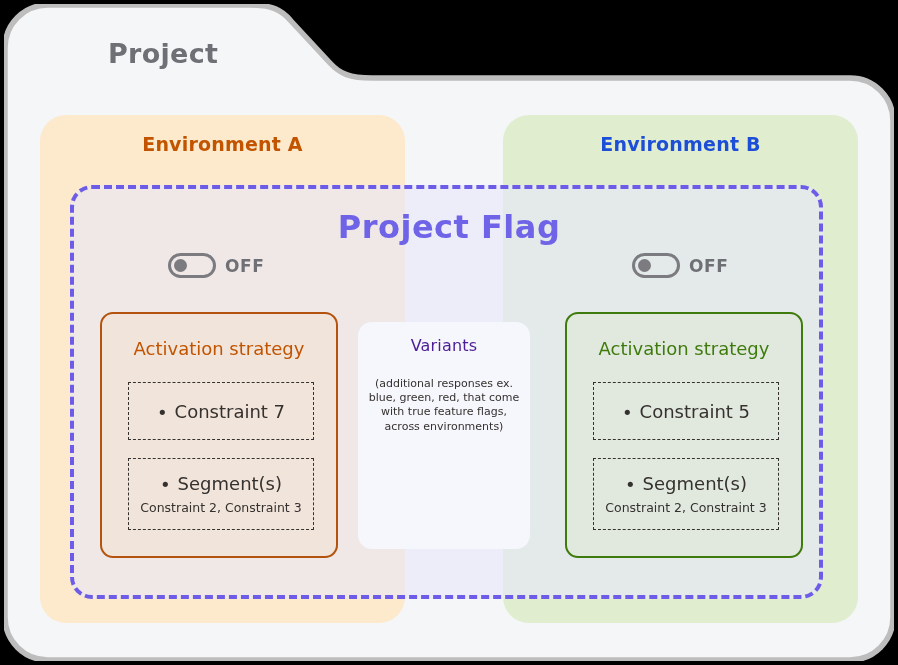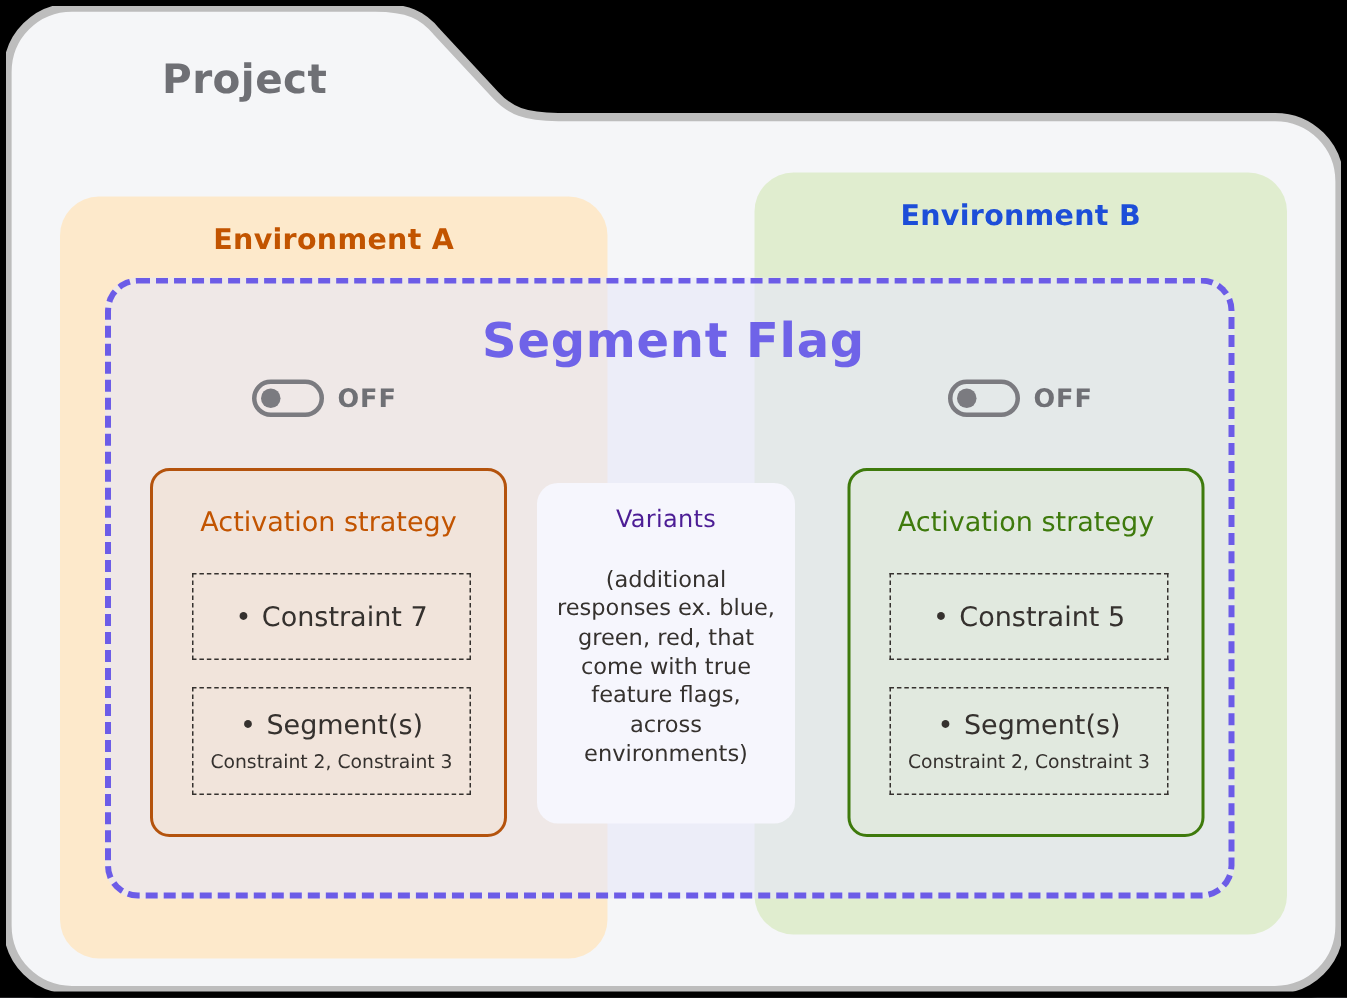--- a/index.html
+++ b/index.html
@@ -51,21 +51,20 @@
   .env {
     position: absolute;
     border-radius: 26px;
   }
   .env-a {
     left: 40px;
     top: 115px;
     width: 365px;
     height: 508px;
     background: #fde9cb;
-    margin-top: 16px;
   }
   .env-b {
     left: 503px;
     top: 115px;
     width: 355px;
     height: 508px;
     background: #e0edcf;
   }
   .env-title {
     position: absolute;
@@ -227,21 +226,21 @@
     text-align: center;
   }
   .variants-title {
     font-size: 16px;
     font-weight: normal;
     color: #4c1d95;
     letter-spacing: 0.2px;
   }
   .variants-body {
     margin-top: 22px;
-    font-size: 15px;
+    font-size: 11px;
     line-height: 1.29;
     color: #35312e;
   }
 </style>
 </head>
 <body>
 
 <div id="stage">
 
   <div class="project-folder">
@@ -267,21 +266,21 @@
   <div class="env env-a">
     <div class="env-title">Environment A</div>
   </div>
 
   <div class="env env-b">
     <div class="env-title">Environment B</div>
   </div>
 
   <div class="ff-fill"></div>
 
-  <div class="ff-title">Segment Flag</div>
+  <div class="ff-title">Project Flag</div>
 
   <div class="toggle-row toggle-a">
     <div class="switch">
       <div class="knob"></div>
     </div>
     <div class="toggle-label">OFF</div>
   </div>
 
   <div class="toggle-row toggle-b">
     <div class="switch">

